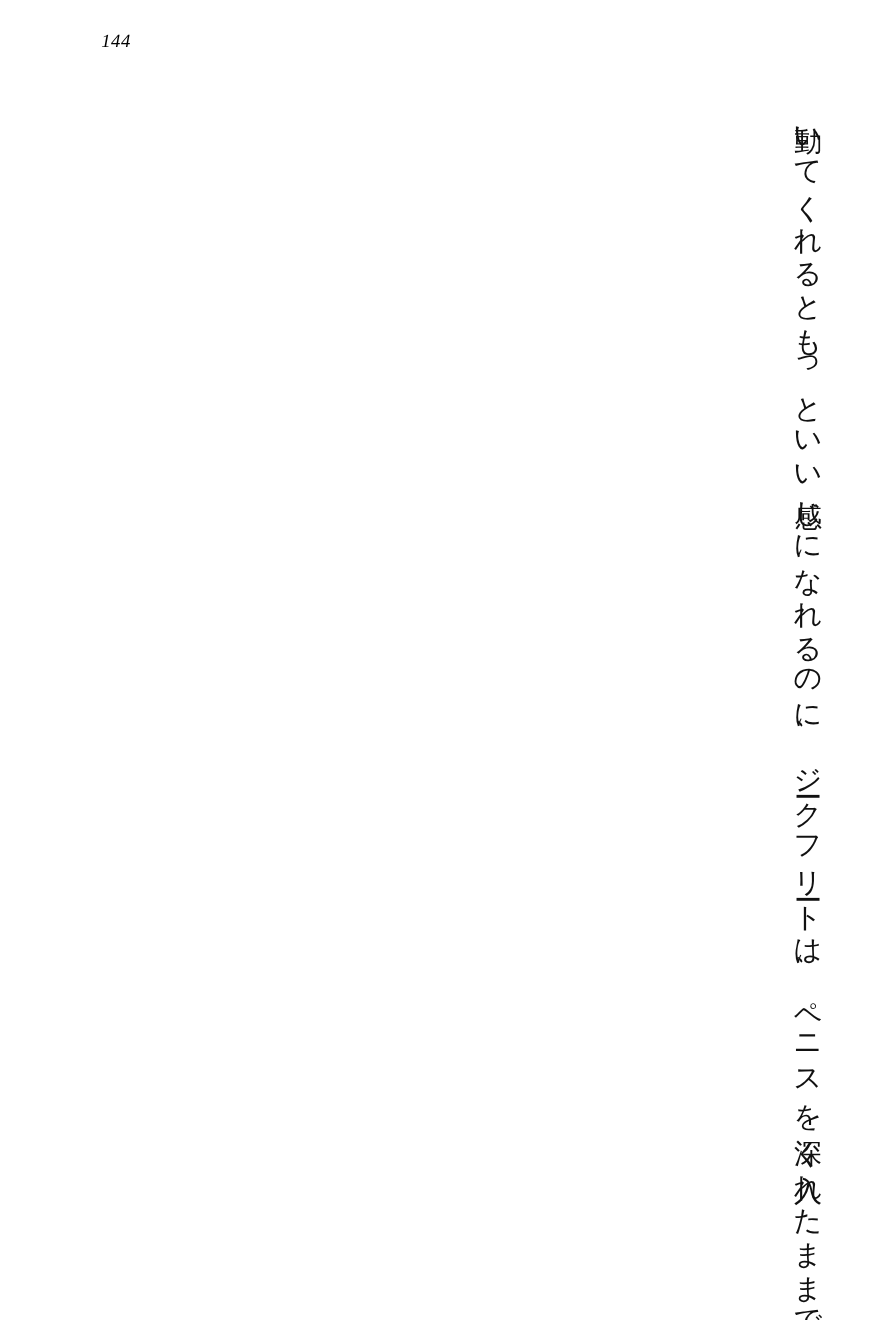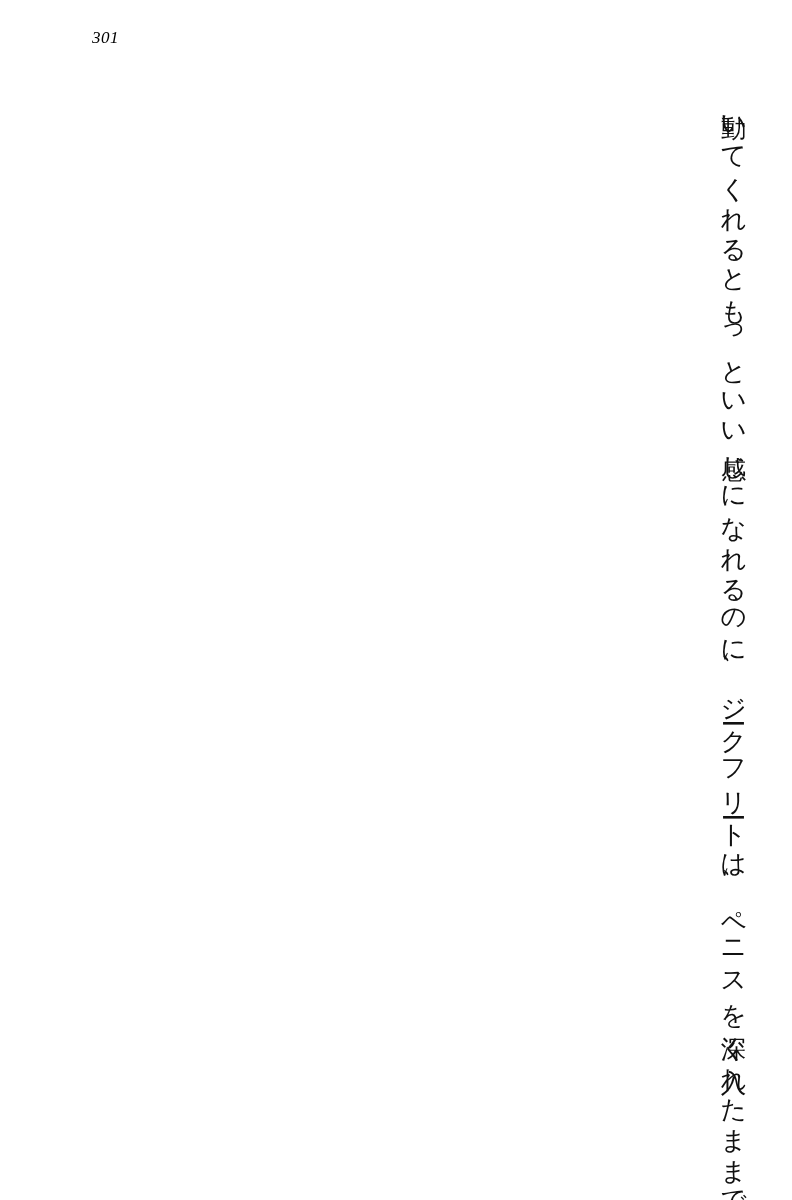--- a/index.html
+++ b/index.html
@@ -57,21 +57,21 @@
   }
   .line:first-child {
     margin-left: 0;
   }
 </style>
 </head>
 <body>
 
 <div class="page">
 
-  <div class="page-number">301</div>
+  <div class="page-number">144</div>
 
   <div class="body-text">
     <div class="line">動いてくれるともっといい感じになれるのに、ジークフリートは、ペニスを深く入</div>
     <div class="line">れたままでじっとしている。</div>
 
   </div>
 
 </div>
 
 </body></html>

